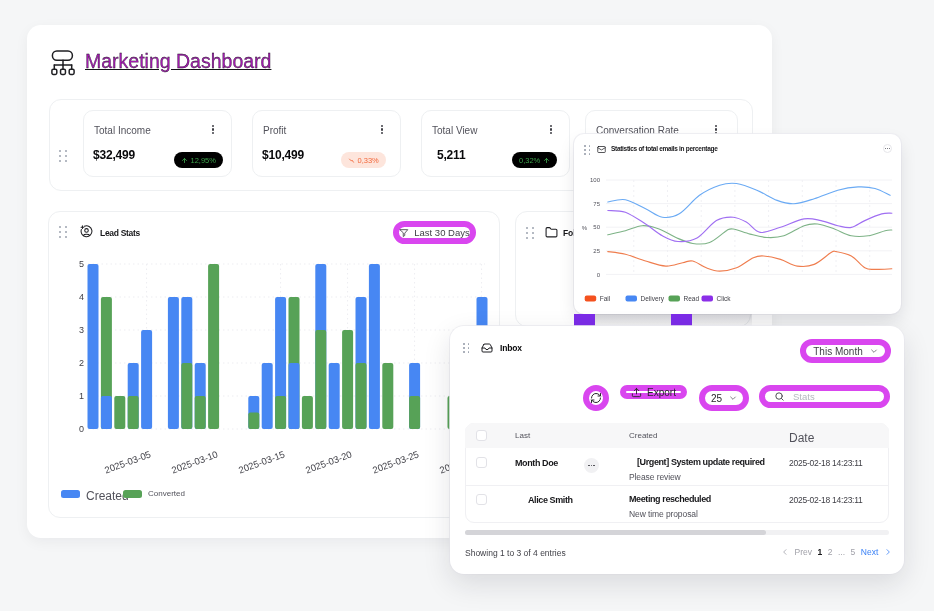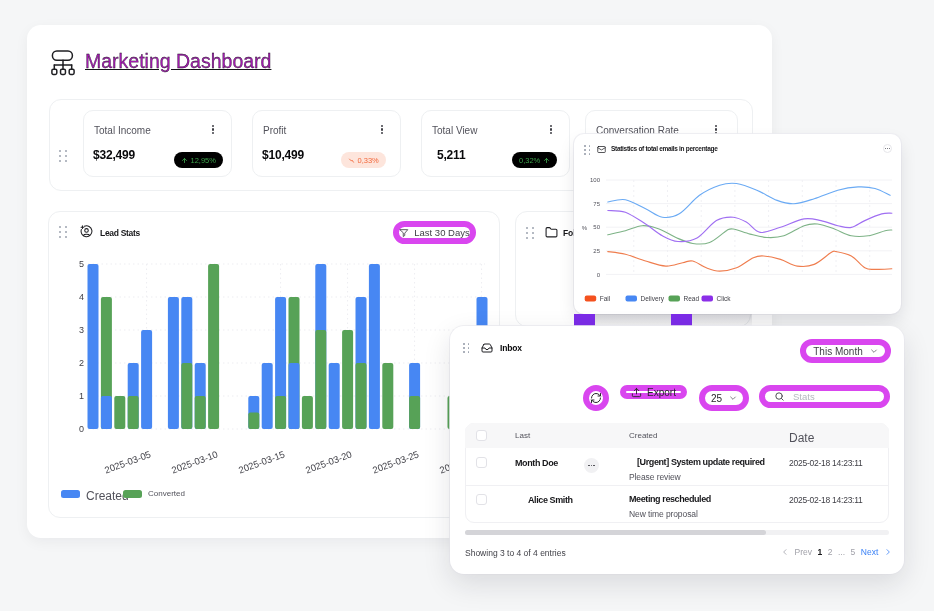--- a/index.html
+++ b/index.html
@@ -328,21 +328,21 @@
 
 <div class="abs" style="left:476px; top:494px; width:11px; height:11px; border:1px solid #e2e2e7; border-radius:3px;"></div>
 <div class="abs bold9" style="left:528px; top:494.5px;">Alice Smith</div>
 <div class="abs bold9" style="left:629px; top:494px;">Meeting rescheduled</div>
 <div class="abs gray85" style="left:629px; top:508.5px;">New time proposal</div>
 <div class="abs" style="left:789px; top:494.5px; font-size:8.5px; letter-spacing:-0.25px; color:#3f3f46;">2025-02-18 14:23:11</div>
 
 <div class="abs" style="left:465px; top:529.5px; width:424px; height:5px; background:#f1f1f3; border-radius:3px;"></div>
 <div class="abs" style="left:465px; top:529.5px; width:301px; height:5px; background:#d4d4d8; border-radius:3px;"></div>
 
-<div class="abs" style="left:465px; top:548px; font-size:8.5px; color:#3f3f46;">Showing 3 to 4 of 4 entries</div>
+<div class="abs" style="left:465px; top:548px; font-size:8.5px; color:#3f3f46;">Showing 1 to 3 of 4 entries</div>
 <div class="abs" style="left:781px; top:547px; font-size:8.5px; color:#a1a1a9; display:flex; align-items:center; gap:5.5px;">
   <svg width="8" height="8" viewBox="0 0 24 24" fill="none" stroke="#a1a1a9" stroke-width="2.4" stroke-linecap="round" stroke-linejoin="round">
       <polyline points="15 5 8 12 15 19"></polyline>
     </svg>
   <span>Prev</span>
   <span style="color:#18181b; font-weight:bold;">1</span>
   <span>2</span>
   <span>...</span>
   <span>5</span>
   <span style="color:#3b82f6;">Next</span>

